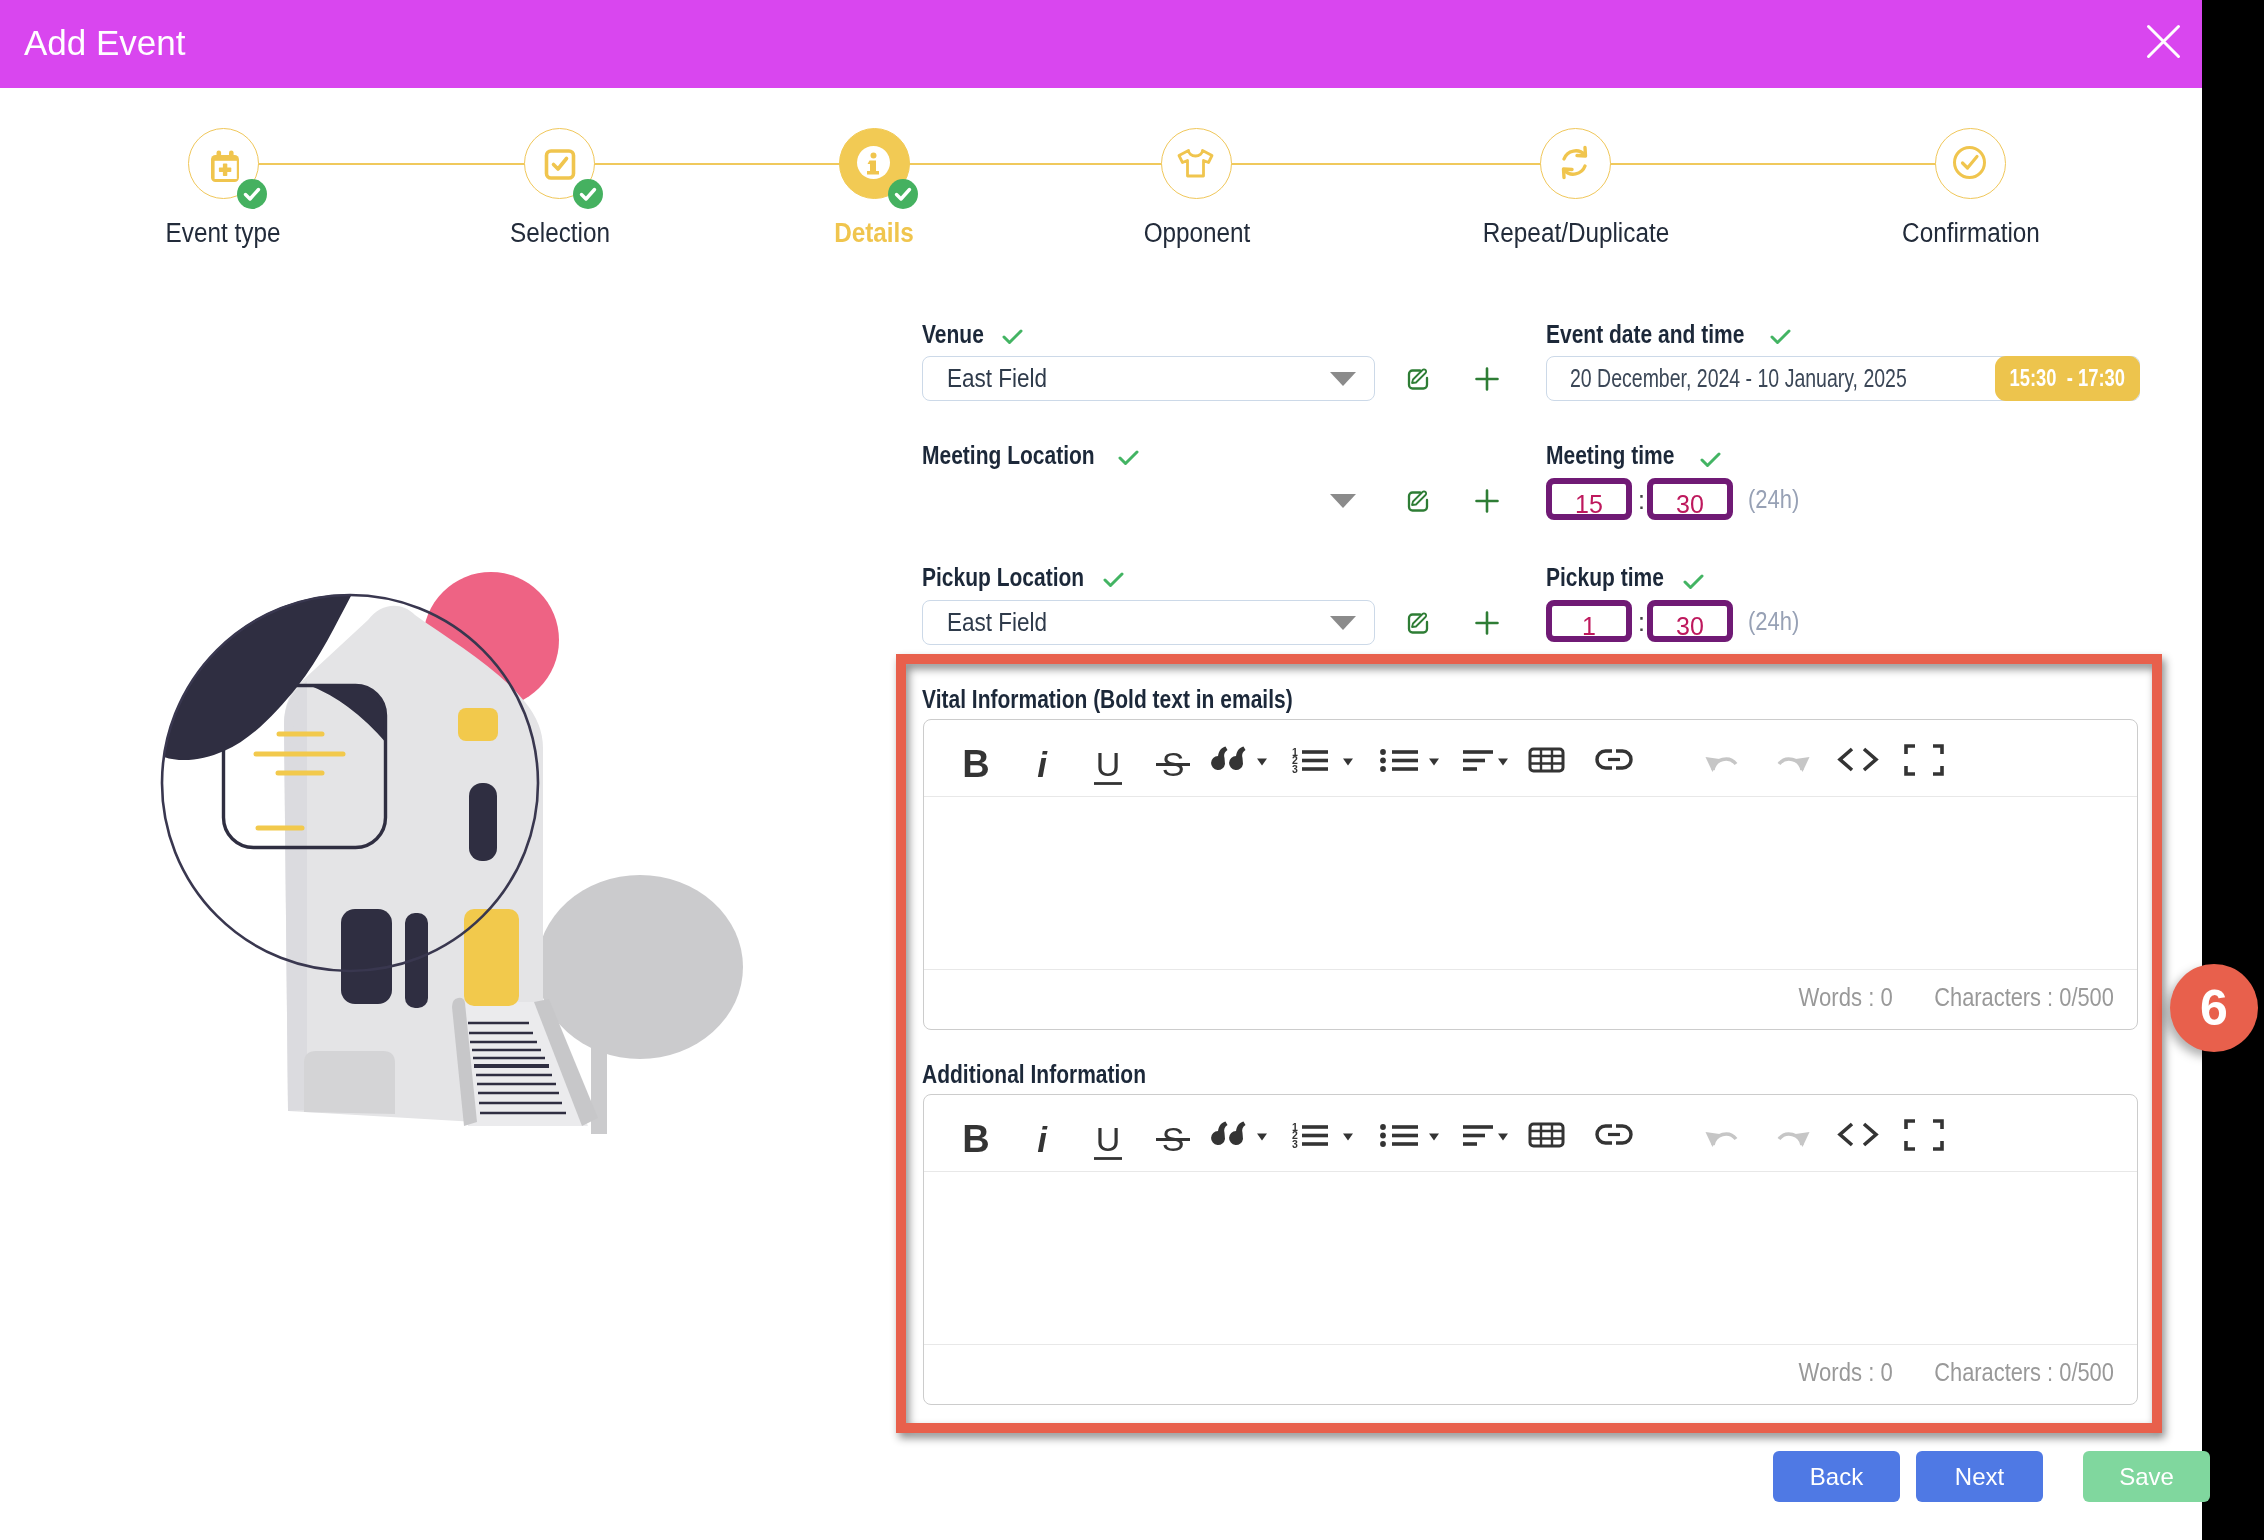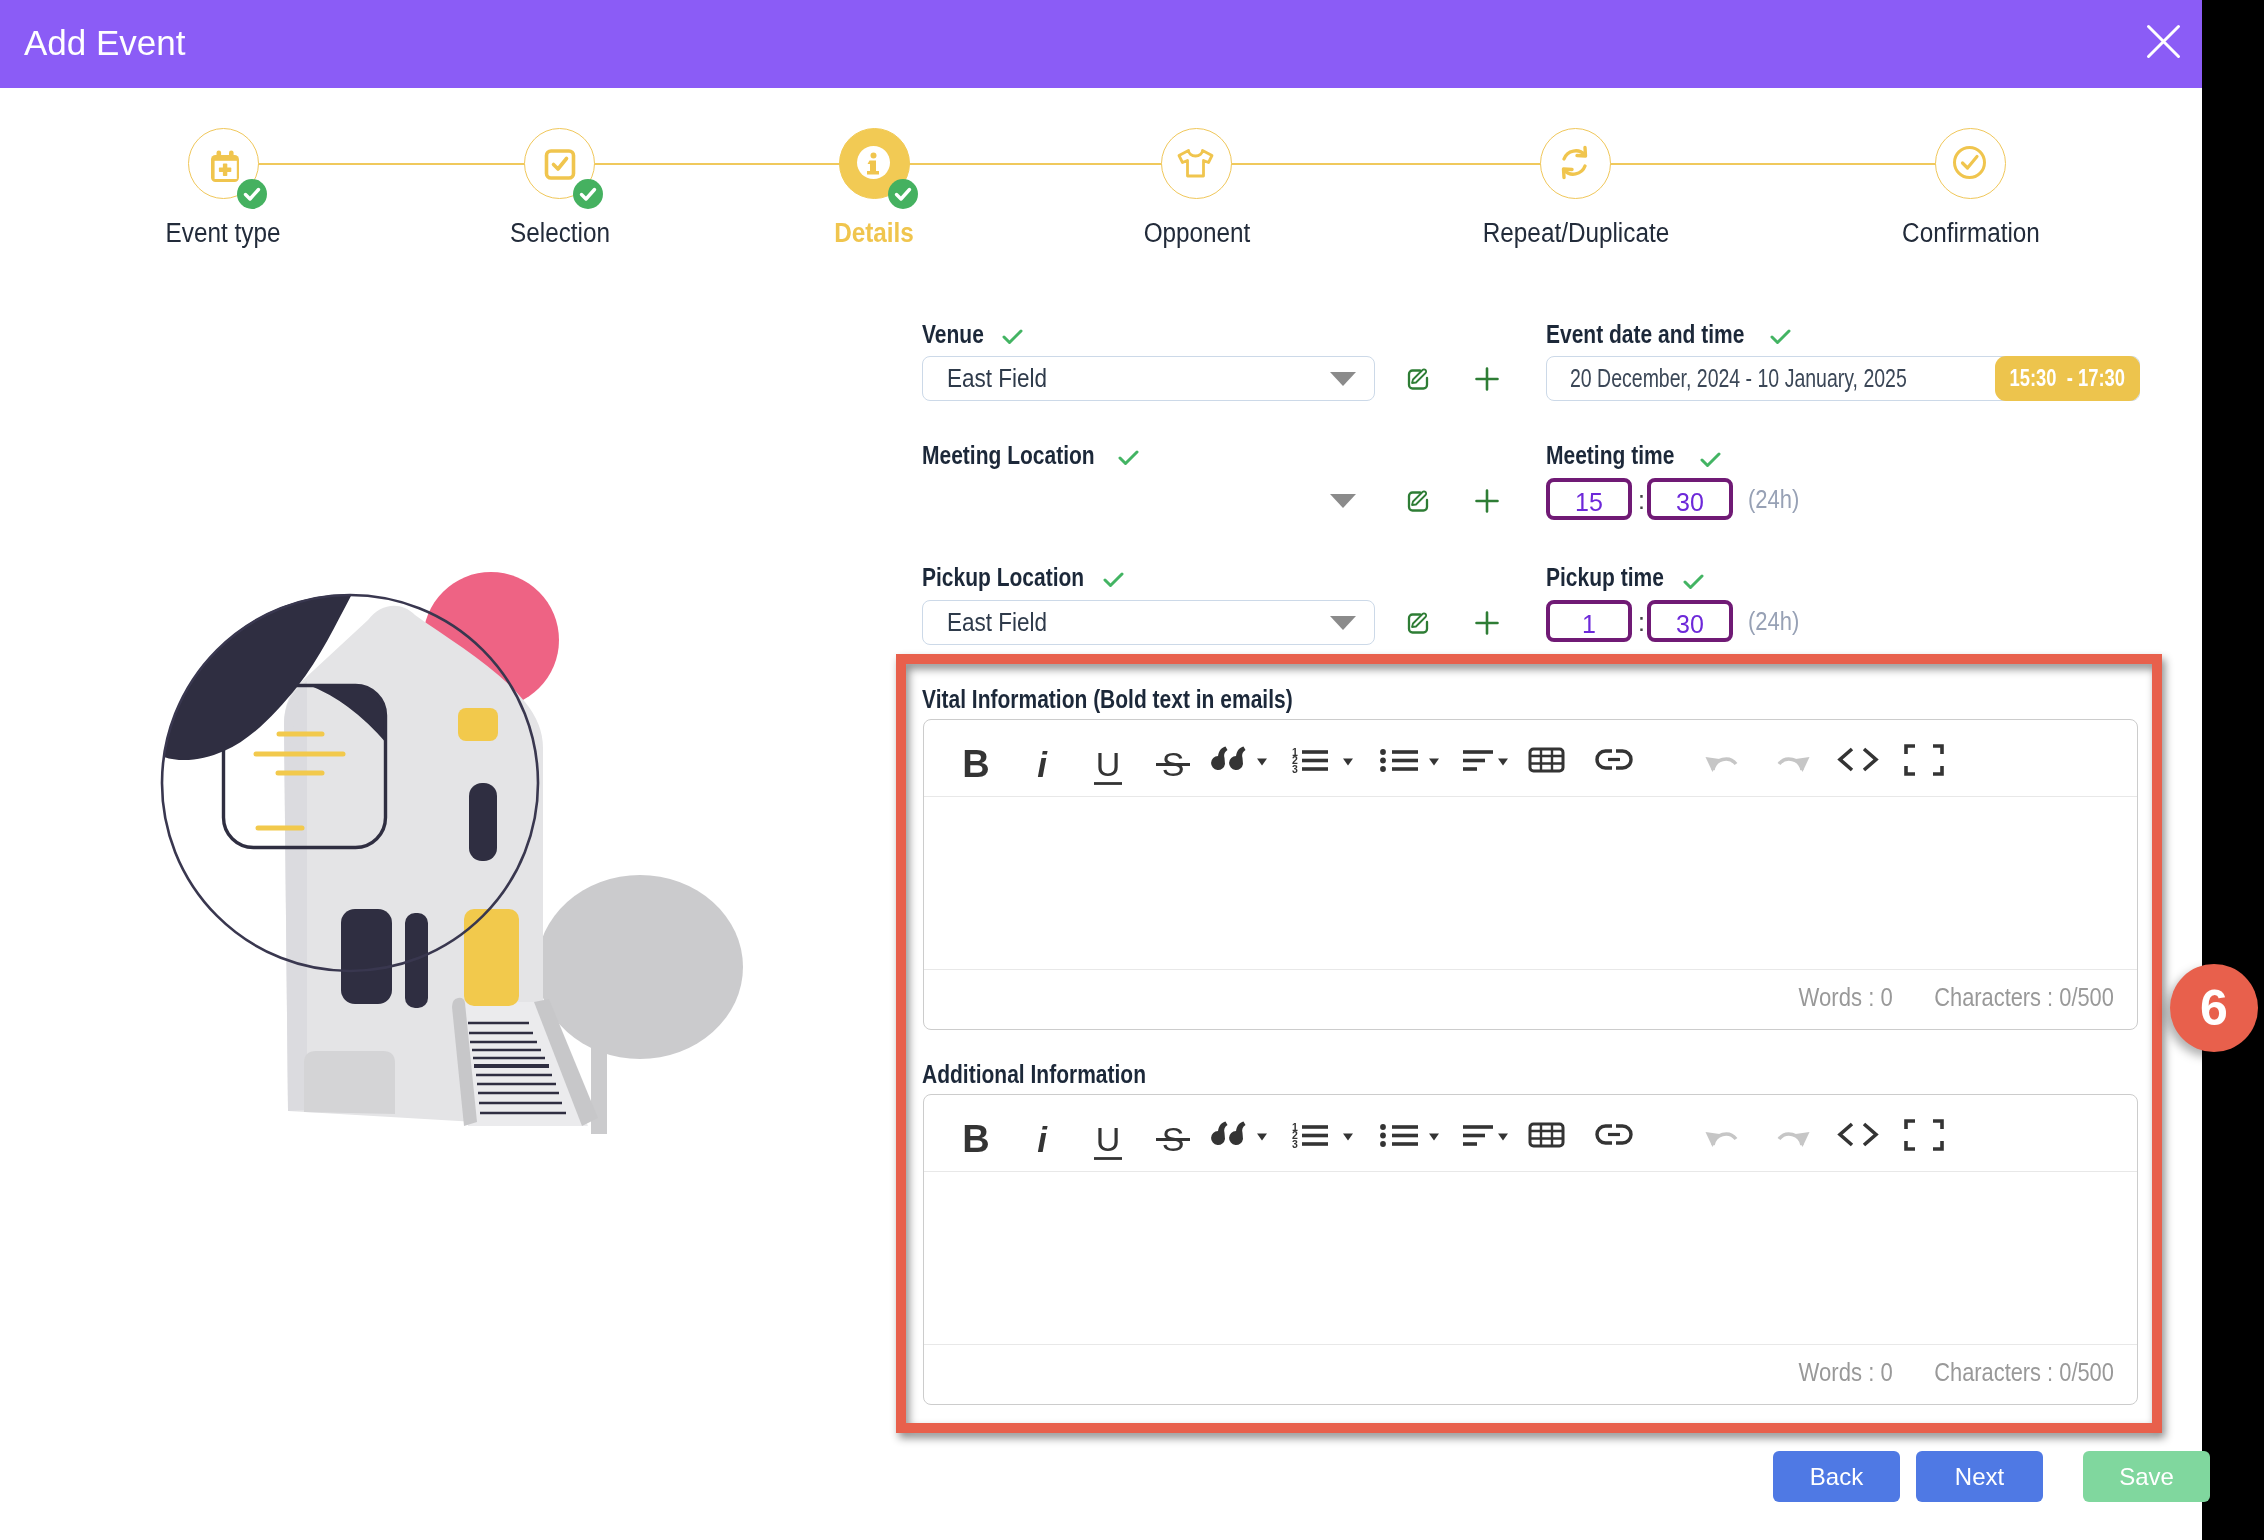--- a/index.html
+++ b/index.html
@@ -3,38 +3,38 @@
 <meta charset="utf-8">
 <style>
   * { margin:0; padding:0; box-sizing:border-box; }
   html,body { width:2264px; height:1540px; background:#000; overflow:hidden; }
   body { font-family:"Liberation Sans", sans-serif; }
   #app { position:relative; width:2264px; height:1540px; background:#000; }
   #modal { position:absolute; left:0; top:0; width:2202px; height:1540px; background:#fff; }
   .abs { position:absolute; }
 
   
-  #hdr { position:absolute; left:0; top:0; width:2202px; height:88px; background:#8b5cf6;text-align:right; }
+  #hdr { position:absolute; left:0; top:0; width:2202px; height:88px; background:#d946ef;text-align:right; }
   #hdr .title { position:absolute; left:24px; top:0; line-height:86px; font-size:35px; color:#fff; }
 
   
   .stepline { position:absolute; top:163px; height:2px; background:#f0c95c; }
   .stepc { position:absolute; top:128px; width:71px; height:71px; border-radius:50%; background:#fff; border:1.6px solid #f0c75a; }
   .stepc.fill { background:#f2ca54; border-color:#f2ca54; }
   .slabel { position:absolute; top:218px; transform:translateX(-50%) scaleX(0.9); font-size:27px; color:#222b3a; white-space:nowrap; }
   .slabel.on { color:#f0c54e; font-weight:bold; }
 
   
   .flabel { position:absolute; font-size:25px; font-weight:bold; color:#1c2839; white-space:nowrap; transform:scaleX(0.84); transform-origin:0 50%; }
   .chk { position:absolute; }
   .sel { position:absolute; width:453px; height:45px; border:1px solid #ccd9e8; border-radius:8px; background:#fff; }
   .sel span { position:absolute; left:24px; top:0; line-height:43px; font-size:25px; color:#2e3a4a; transform:scaleX(0.9); transform-origin:0 50%; white-space:nowrap; }
   .caret { position:absolute; width:0; height:0; border-left:13px solid transparent; border-right:13px solid transparent; border-top:14px solid #8b8b8b; }
-  .tbox { position:absolute; width:86px; height:42px; border:4px solid #701a75; border-radius:8px; background:#fff;
-          font-size:25px; color:#6d28d9; line-height:40px; text-align:center; }
+  .tbox { position:absolute; width:86px; height:42px; border:6px solid #701a75; border-radius:8px; background:#fff;
+          font-size:25px; color:#be185d; line-height:40px; text-align:center; }
   .hint { position:absolute; font-size:25px; color:#97a1b5; transform:scaleX(0.88); transform-origin:0 50%; }
   .colon { position:absolute; font-size:25px; color:#444; }
 
   
   .editor { position:absolute; left:923px; width:1215px; height:311px; border:1px solid #cccccc; border-radius:8px; background:#fff; }
   .editor .sep1 { position:absolute; left:0; right:0; top:76px; height:1px; background:#e8e8e8; }
   .editor .sep2 { position:absolute; left:0; right:0; top:249px; height:1px; background:#e8e8e8; }
   .editor .words { position:absolute; top:262px; right:244px; font-size:26px; color:#999; transform:scaleX(0.85); transform-origin:100% 50%; }
   .editor .chars { position:absolute; top:262px; right:23px; font-size:26px; color:#999; transform:scaleX(0.84); transform-origin:100% 50%; }
 

